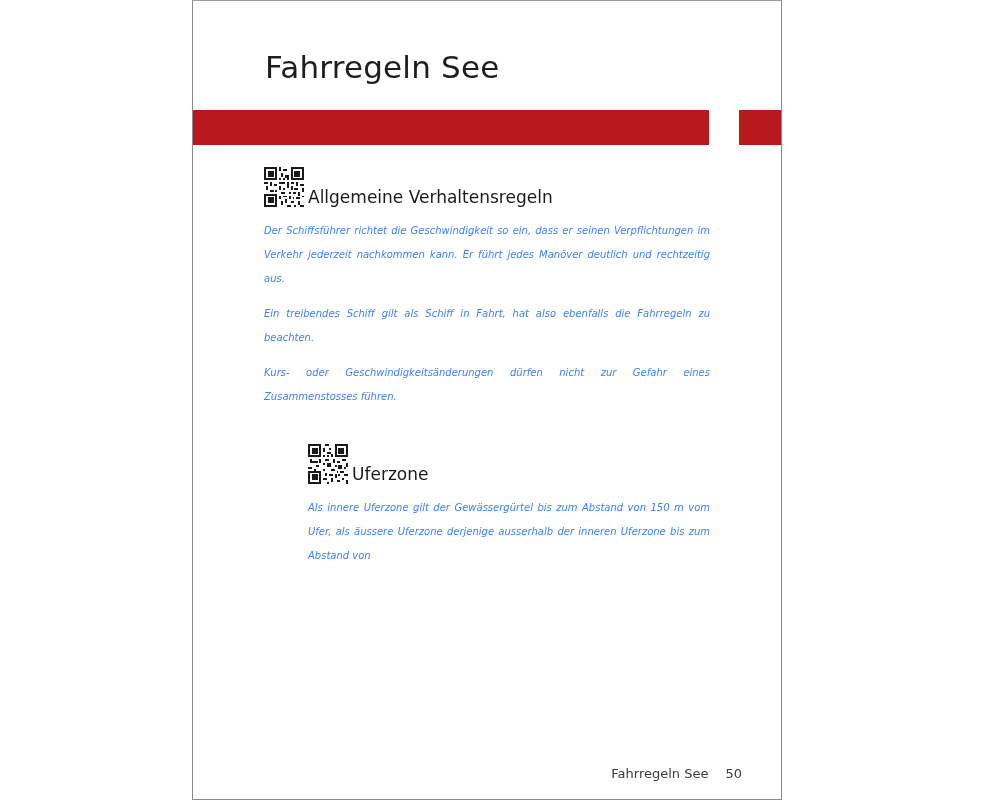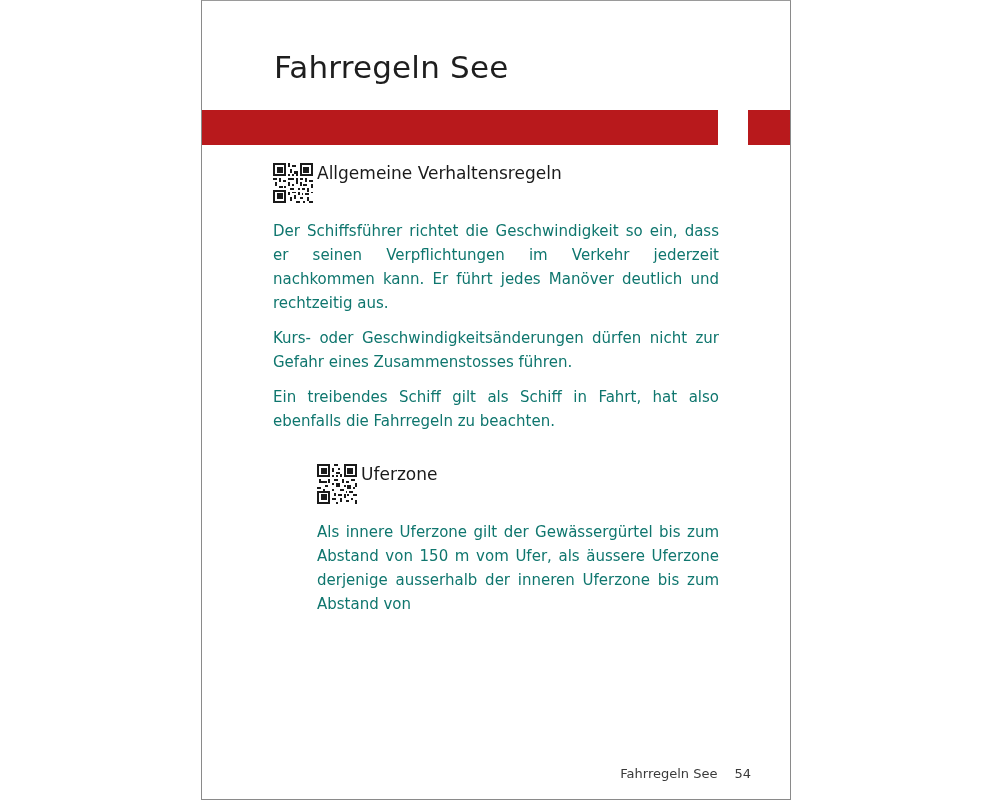--- a/index.html
+++ b/index.html
@@ -1,30 +1,30 @@
 <!DOCTYPE html>
 <html><head>
 <meta charset="utf-8">
 <style>
   html, body { margin: 0; padding: 0; background: #ffffff; }
   body { width: 1000px; height: 800px; position: relative; overflow: hidden;
          font-family: "DejaVu Sans", "Liberation Sans", sans-serif; }
-  .page { position: absolute; left: 201px; top: 0; width: 588px; height: 798px;
+  .page { position: absolute; left: 192px; top: 0; width: 588px; height: 798px;
           border: 1px solid #8a8a8a; border-top-color: #9a9a9a; background: #fff; box-sizing: content-box; }
   .title { position: absolute; left: 72px; top: 48px; margin: 0;
            font-size: 31px; font-weight: normal; color: #1e1e1e; letter-spacing: 0.2px; }
   .bar { position: absolute; top: 109px; height: 35px; background: #b8191c; }
   .bar.main { left: 0; width: 516px; }
   .bar.tab { left: 546px; width: 42px; }
   .content { position: absolute; left: 71px; top: 162px; width: 446px; }
-  .section-head { display: flex; align-items: flex-start; height: 44px; margin: 0; }
+  .section-head { display: flex; align-items: flex-end; height: 44px; margin: 0; }
   .qr { width: 40px; height: 40px; flex: none; margin-right: 4px; }
   .section-title { font-size: 17px; font-weight: normal; color: #1a1a1a; line-height: 20px; margin: 0; padding-bottom: 0; }
-  .para { font-size: 15px; line-height: 24px; color: #0f766e; margin: 0 0 11px 0;
-          text-align: justify; hyphens: manual; }
+  .para { font-size: 10px; line-height: 24px; color: #3b82f6; margin: 0 0 11px 0;
+          text-align: justify; hyphens: manual; font-style: italic; }
   .para.first { margin-top: 12px; }
   .sec2 { margin-top: 31px; margin-left: 44px; }
   .footer { position: absolute; right: 39px; top: 765px; font-size: 13px; color: #3a3a3a; display: flex; gap: 17px; }
 </style>
 </head>
 <body>
 
 <div class="page">
   <h1 class="title">Fahrregeln See</h1>
   <div class="bar main"></div>
@@ -84,22 +84,22 @@
               <rect x="14" y="18" width="2" height="1"></rect>
               <rect x="18" y="18" width="1" height="2"></rect>
               <rect x="12" y="20" width="2" height="1"></rect>
               <rect x="16" y="20" width="1" height="1"></rect>
               <rect x="19" y="20" width="2" height="1"></rect>
           </g>
         </svg>
         <h2 class="section-title">Allgemeine Verhaltensregeln</h2>
       </div>
       <p class="para first">Der Schiffsführer richtet die Geschwindigkeit so ein, dass er seinen Ver­pflichtungen im Verkehr jederzeit nachkommen kann. Er führt jedes Manöver deutlich und rechtzeitig aus.</p>
+      <p class="para">Ein treibendes Schiff gilt als Schiff in Fahrt, hat also ebenfalls die Fahr­regeln zu beachten.</p>
       <p class="para">Kurs- oder Geschwindigkeitsänderungen dürfen nicht zur Gefahr eines Zusammenstosses führen.</p>
-      <p class="para">Ein treibendes Schiff gilt als Schiff in Fahrt, hat also ebenfalls die Fahr­regeln zu beachten.</p>
     </div>
 
     <div class="sec2">
       <div class="section-head">
         <svg class="qr" viewBox="0 0 21 21" shape-rendering="crispEdges">
           <rect width="21" height="21" fill="#fff"></rect>
           <g fill="#1a1a1a">
             <rect x="0" y="0" width="7" height="7"></rect>
               <rect x="1" y="1" width="5" height="5" fill="#fff"></rect>
               <rect x="2" y="2" width="3" height="3"></rect>
@@ -150,15 +150,15 @@
           </g>
         </svg>
         <h2 class="section-title">Uferzone</h2>
       </div>
       <p class="para first">Als innere Uferzone gilt der Gewässergürtel bis zum Abstand von 150 m vom Ufer, als äussere Uferzone derjenige ausserhalb der inneren Ufer­zone bis zum Abstand von</p>
     </div>
   </div>
 
   <div class="footer">
     <span>Fahrregeln See</span>
-    <span>54</span>
+    <span>50</span>
   </div>
 </div>
 
 </body></html>

